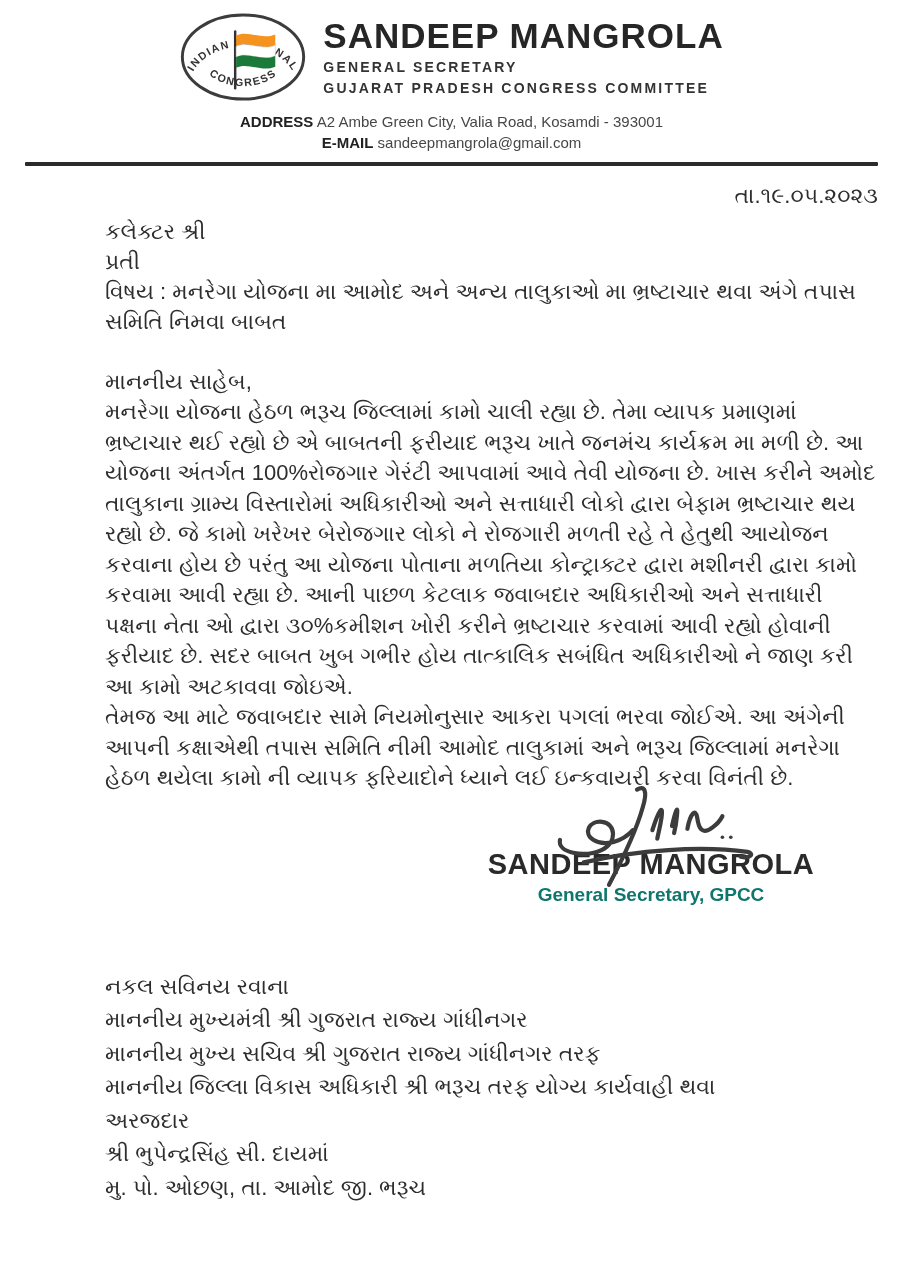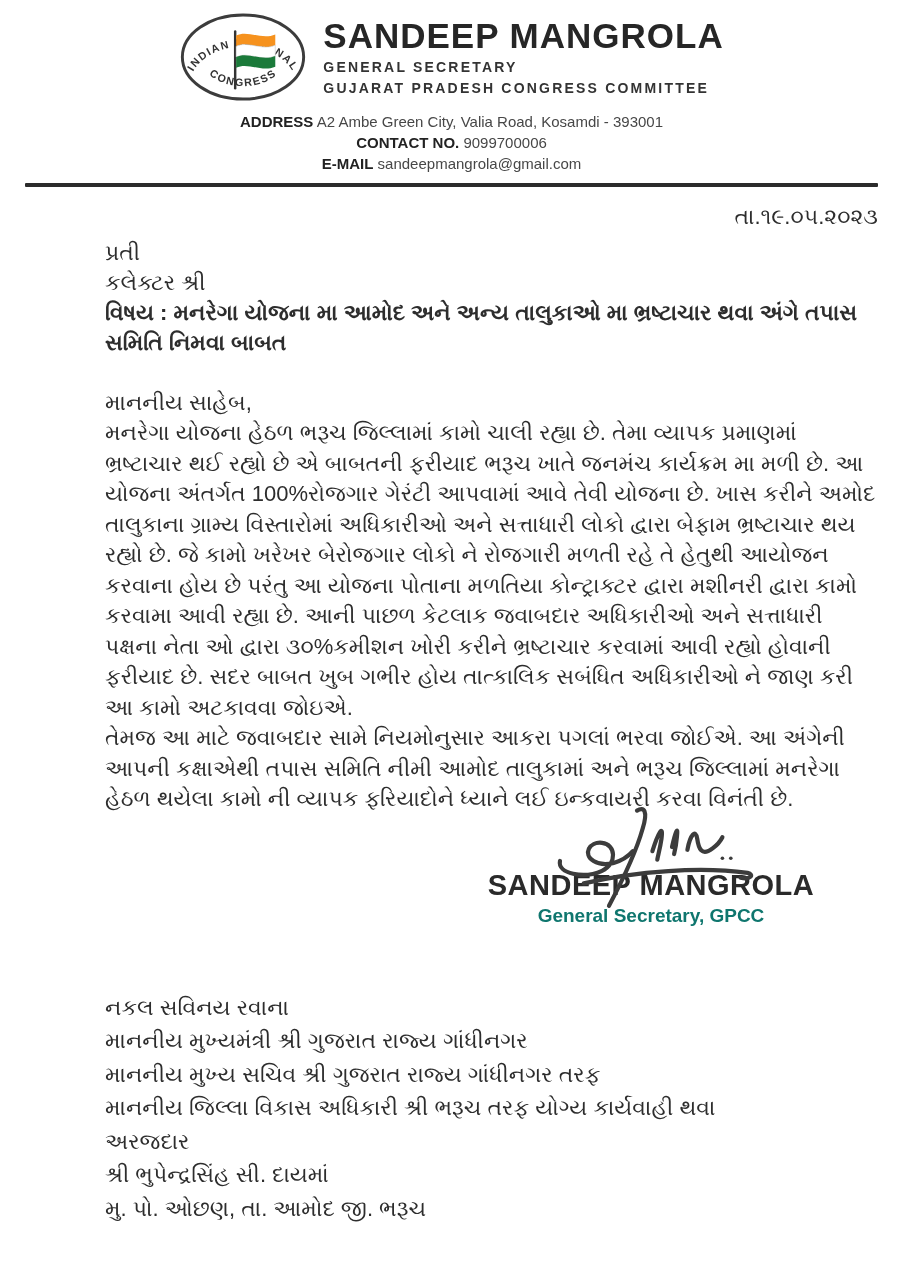--- a/index.html
+++ b/index.html
@@ -14,21 +14,21 @@
   .lh-logo { width:128px; height:90px; flex:0 0 auto; }
   .lh-name { font-size:35px; font-weight:800; letter-spacing:1px; color:#262626; line-height:1.05; }
   .lh-sub  { font-size:14px; font-weight:700; letter-spacing:2.2px; color:#333; margin-top:5px; }
   .lh-contact { text-align:center; font-size:15px; color:#474747; margin-top:9px; line-height:21px; }
   .lh-contact b { color:#222;text-align:center; }
   .rule { height:4px; background:#2b2b2b; margin:9px 25px 0 25px; border-radius:1px; }
   
   .letter { margin:0 25px 0 105px; font-size:22px; line-height:30px; color:#2d2d2d; }
   .date-line { text-align:right; padding-top:15px; }
   .to-block { margin-top:6px; }
-  .subject { max-width:784px;font-weight:bold; }
+  .subject { max-width:784px; }
   .salutation { margin-top:30px; }
   .para { max-width:784px; line-height:30.5px; }
   
   .sig-block { width:330px; margin:-10px 62px 0 auto; text-align:center; position:relative; }
   .sig-svg { width:300px; height:105px; display:block; margin:0 auto -40px auto; position:relative; z-index:2; }
   .sig-name { font-size:29px; font-weight:800; letter-spacing:0.5px; color:#2a2a2a; position:relative; z-index:1; }
   .sig-title { font-size:19px; font-weight:700; color:#0f766e; margin-top:1px; }
   
   .cc-block { margin-top:60px; line-height:33.5px; }
 </style>
@@ -63,38 +63,34 @@
         <div class="lh-sub">GENERAL SECRETARY</div>
         <div class="lh-sub">GUJARAT PRADESH CONGRESS COMMITTEE</div>
       </div>
     </div>
     <div class="lh-contact">
       <div>
         <b>ADDRESS</b>
         <span>A2 Ambe Green City, Valia Road, Kosamdi - 393001</span>
       </div>
       <div>
-        <b>CONTACT NO.</b>
-        <span>9099700006</span>
-      </div>
-      <div>
         <b>E-MAIL</b>
         <span>sandeepmangrola@gmail.com</span>
       </div>
     </div>
   </header>
 
   <div class="rule"></div>
 
   <main class="letter">
     <div class="date-line">તા.૧૯.૦૫.૨૦૨૩</div>
 
     <div class="to-block">
+      <div>કલેક્ટર શ્રી</div>
       <div>પ્રતી</div>
-      <div>કલેક્ટર શ્રી</div>
     </div>
 
     <div class="subject">વિષય : મનરેગા યોજના મા આમોદ  અને અન્ય તાલુકાઓ મા ભ્રષ્ટાચાર થવા અંગે તપાસ સમિતિ નિમવા બાબત</div>
 
     <div class="salutation">માનનીય સાહેબ,</div>
 
     <p class="para">મનરેગા યોજના હેઠળ ભરૂચ જિલ્લામાં કામો ચાલી રહ્યા છે. તેમા વ્યાપક પ્રમાણમાં ભ્રષ્ટાચાર થઈ રહ્યો છે એ બાબતની ફરીયાદ ભરૂચ ખાતે જનમંચ કાર્યક્રમ મા મળી છે. આ યોજના અંતર્ગત 100%રોજગાર ગેરંટી આપવામાં આવે તેવી યોજના છે. ખાસ કરીને અમોદ તાલુકાના ગ્રામ્ય વિસ્તારોમાં અધિકારીઓ અને સત્તાધારી લોકો દ્વારા બેફામ ભ્રષ્ટાચાર થય રહ્યો છે. જે કામો ખરેખર બેરોજગાર લોકો ને રોજગારી મળતી રહે તે હેતુથી આયોજન કરવાના હોય છે પરંતુ આ યોજના પોતાના મળતિયા કોન્ટ્રાક્ટર દ્વારા મશીનરી દ્વારા કામો કરવામા આવી રહ્યા છે. આની પાછળ કેટલાક જવાબદાર અધિકારીઓ અને સત્તાધારી પક્ષના નેતા ઓ દ્વારા ૩૦%કમીશન ખોરી કરીને ભ્રષ્ટાચાર કરવામાં આવી રહ્યો હોવાની ફરીયાદ છે. સદર બાબત ખુબ ગભીર હોય તાત્કાલિક સબંધિત અધિકારીઓ ને જાણ કરી આ કામો અટકાવવા જોઇએ.</p>
     <p class="para">તેમજ આ માટે જવાબદાર સામે નિયમોનુસાર આકરા પગલાં ભરવા જોઈએ. આ અંગેની આપની કક્ષાએથી તપાસ સમિતિ નીમી આમોદ તાલુકામાં અને ભરૂચ જિલ્લામાં મનરેગા હેઠળ થયેલા કામો ની વ્યાપક ફરિયાદોને ધ્યાને લઈ ઇન્કવાયરી કરવા વિનંતી છે.</p>
 
     <div class="sig-block">

